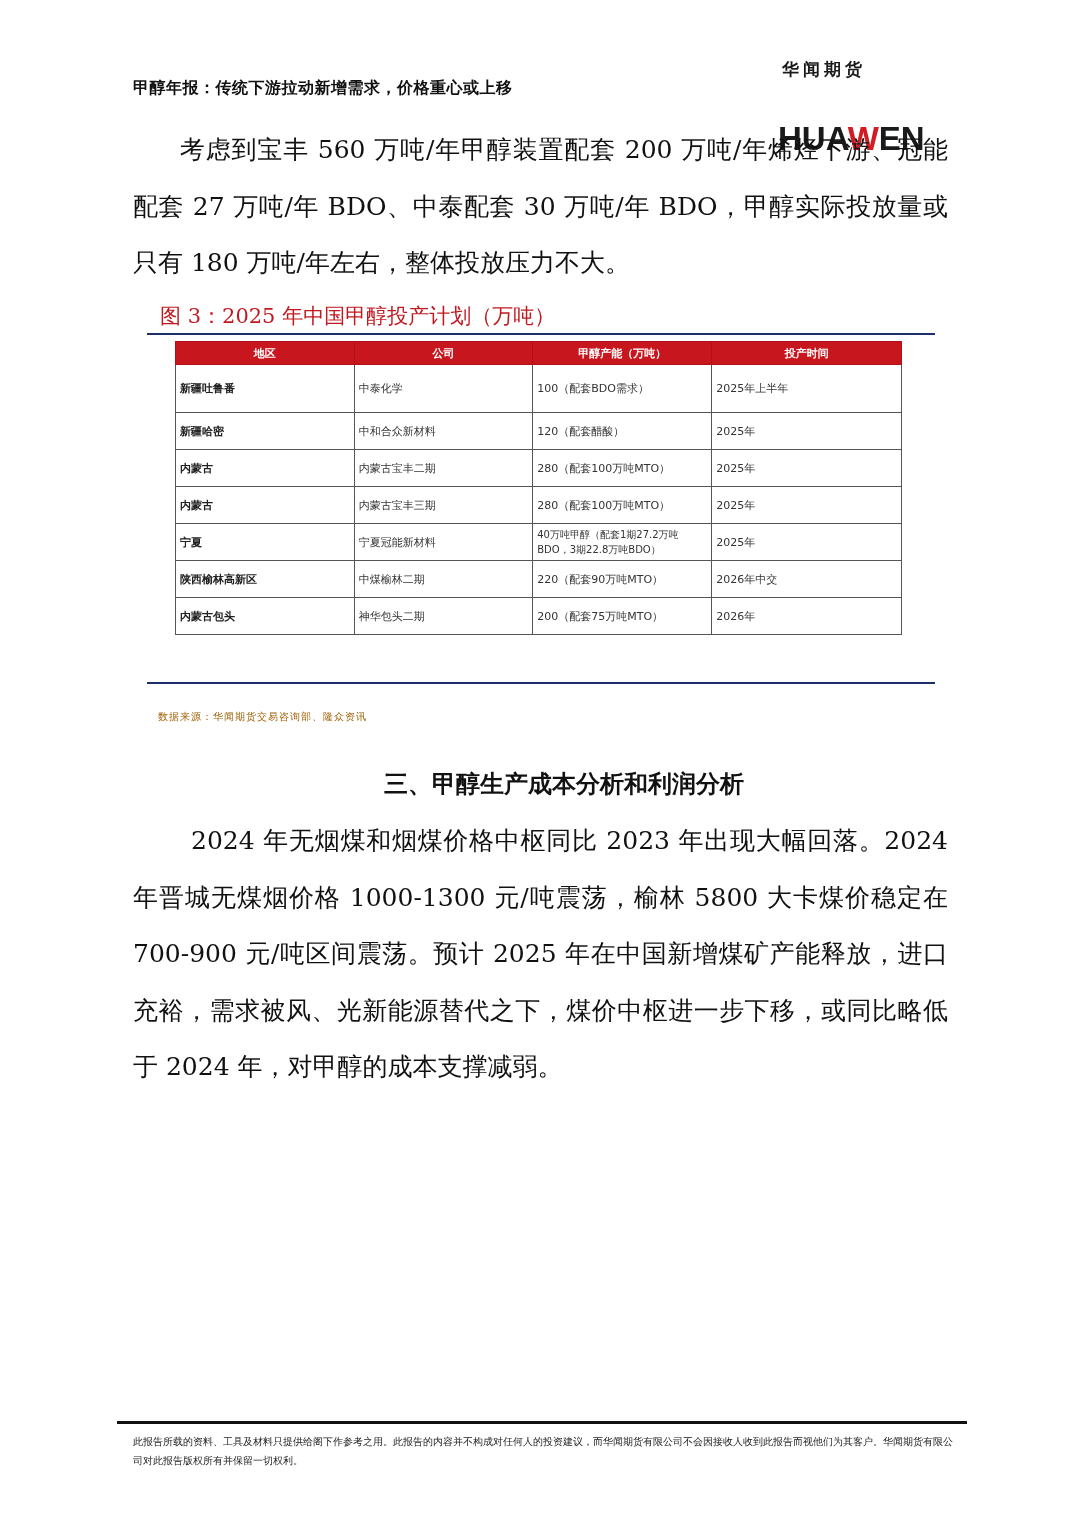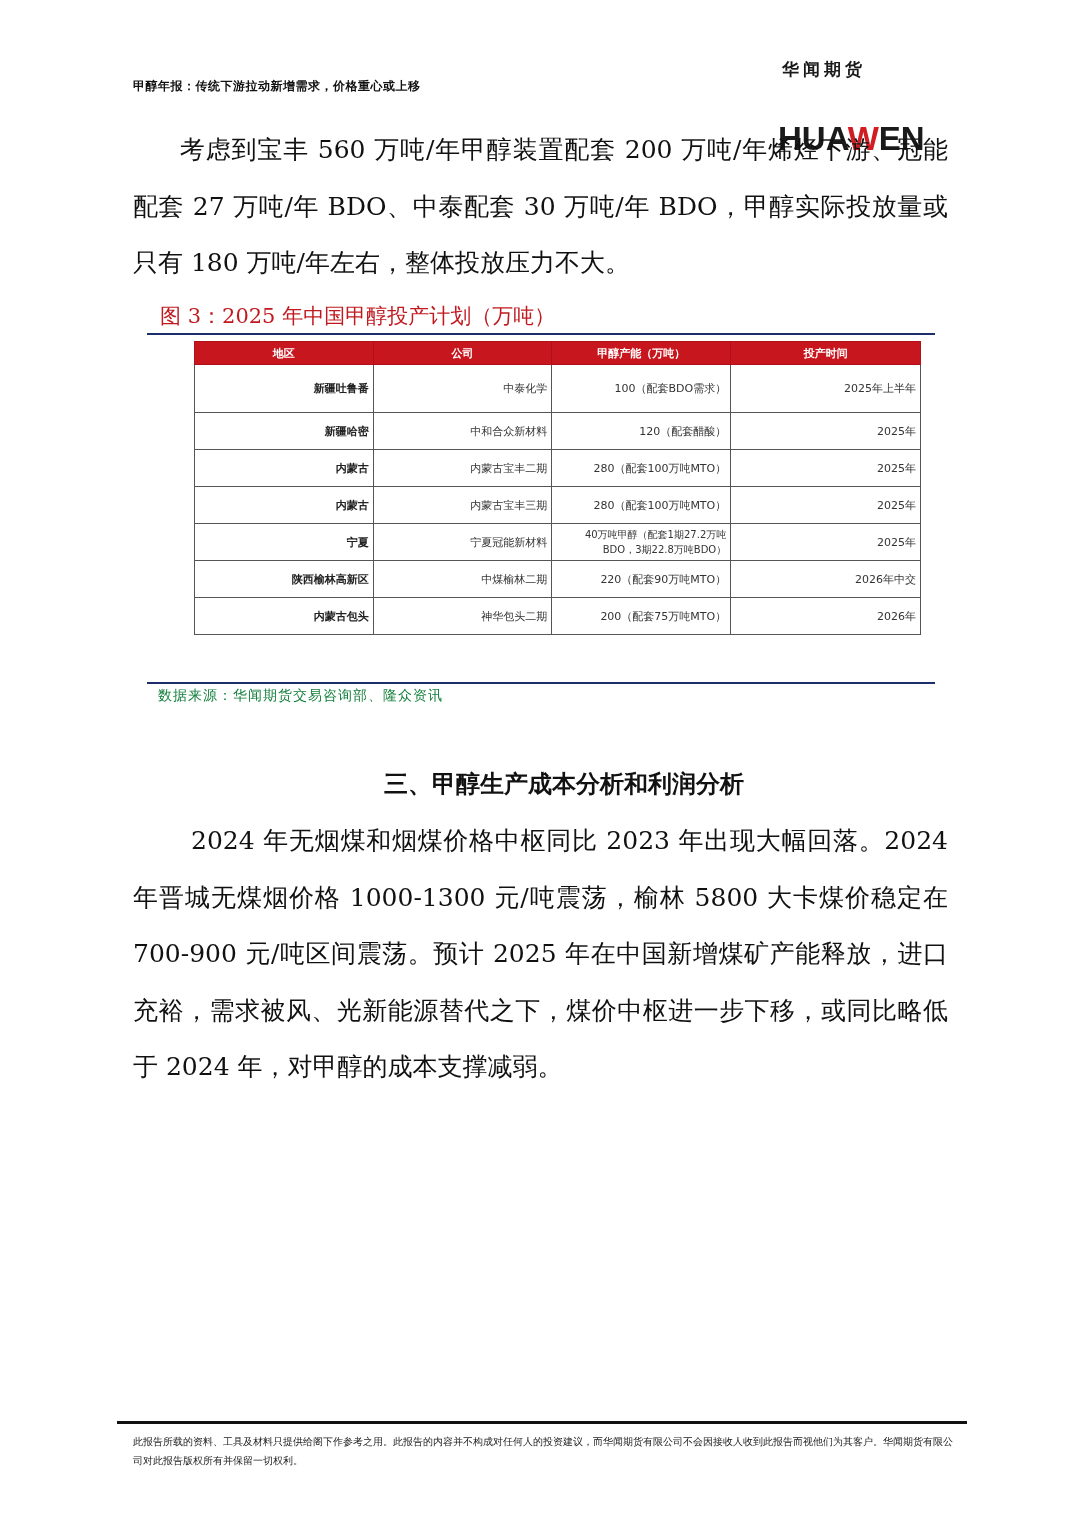--- a/index.html
+++ b/index.html
@@ -1,36 +1,36 @@
 <!DOCTYPE html>
 <html><head>
 <meta charset="utf-8">
 <style>
   html, body { margin: 0; padding: 0; background: #ffffff; }
   body { width: 1080px; height: 1527px; position: relative; overflow: hidden; font-family: "DejaVu Sans", sans-serif; color: #111; }
 
-  .header-title { position: absolute; left: 133px; top: 78px; font-size: 12px; font-weight: bold; color: #111; letter-spacing: 0.5px; }
+  .header-title { position: absolute; left: 133px; top: 78px; font-size: 16px; font-weight: bold; color: #111; letter-spacing: 0.5px; }
   .logo { position: absolute; left: 778px; top: 58px; width: 175px; height: 54px; }
   .logo-cn { position: absolute; left: 4px; top: 0; font-size: 17px; font-weight: bold; letter-spacing: 4px; color: #1a1a1a; text-align: right; }
   .logo-en { position: absolute; left: 0; top: 20px; font-family: "Liberation Sans", sans-serif; font-size: 33px; font-weight: bold; color: #1a1a1a; letter-spacing: 0px; line-height: 34px; margin-top: 44px; }
   .logo-en .w { color: #d01c22; }
 
   .para { position: absolute; left: 133px; width: 815px; font-family: "DejaVu Serif", serif; font-size: 25px; line-height: 56.5px; color: #111; text-align: justify; }
   .para .indent { display: inline-block; width: 46px; }
 
   .fig-title { position: absolute; left: 160px; top: 302px; font-size: 21px; color: #c0191f; font-family: "DejaVu Serif", serif; }
   .rule-navy { position: absolute; left: 147px; width: 788px; height: 2px; background: #1c2e6b; }
 
-  table.plan { position: absolute; left: 175px; top: 341px; width: 727px; border-collapse: collapse; font-size: 11px; font-family: "DejaVu Sans", sans-serif; color: #333; margin-left: 19px; }
+  table.plan { position: absolute; left: 175px; top: 341px; width: 727px; border-collapse: collapse; font-size: 11px; font-family: "DejaVu Sans", sans-serif; color: #333; }
   table.plan th { background: #c8161e; color: #fff; font-weight: bold; height: 20px; font-size: 11px; border: 1px solid #b11018; }
-  table.plan td { border: 1.5px solid #555; text-align: right; height: 36px; padding: 0 4px; }
+  table.plan td { border: 1.5px solid #555; text-align: left; height: 36px; padding: 0 4px; }
   table.plan td.region { font-weight: bold; color: #222; }
   table.plan td.small { font-size: 10px; line-height: 15px; }
 
-  .source { position: absolute; left: 158px; top: 687px; font-size: 14px; color: #15803d; font-family: "DejaVu Serif", serif; letter-spacing: 1px; }
+  .source { position: absolute; left: 158px; top: 710px; font-size: 10px; color: #a16207; font-family: "DejaVu Serif", serif; letter-spacing: 1px; }
 
   .section-heading { position: absolute; left: 0; width: 1080px; top: 768px; text-align: center; font-size: 24px; font-weight: bold; color: #111; padding-left: 24px; }
 
   .footer-rule { position: absolute; left: 117px; top: 1421px; width: 850px; height: 3px; background: #111; }
   .footer-text { position: absolute; left: 133px; top: 1432px; width: 820px; font-size: 10px; line-height: 19px; color: #222; }
 </style>
 </head>
 <body>
 
 <div class="header-title">甲醇年报：传统下游拉动新增需求，价格重心或上移</div>

